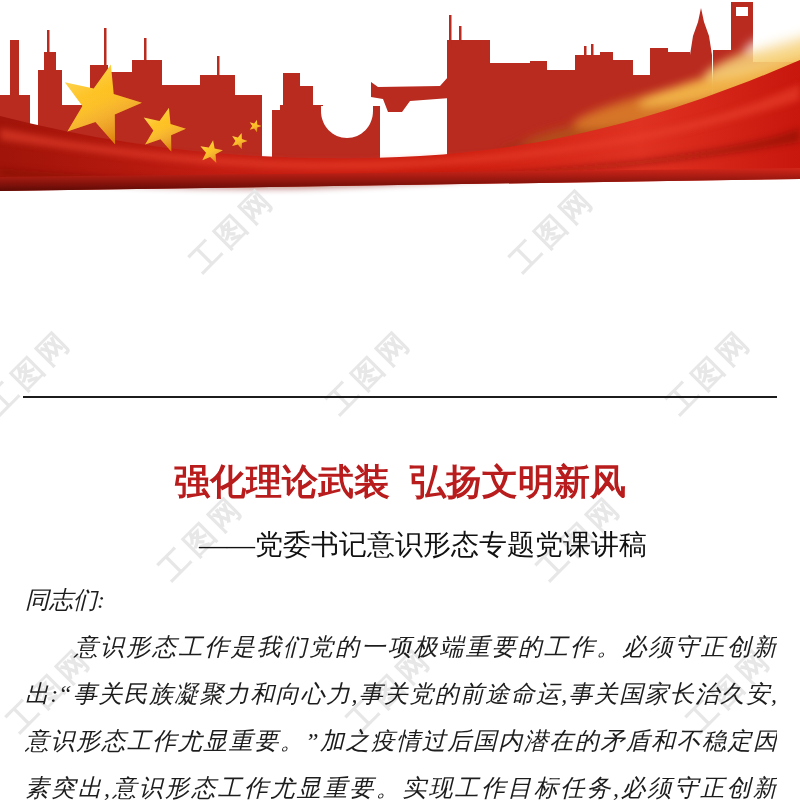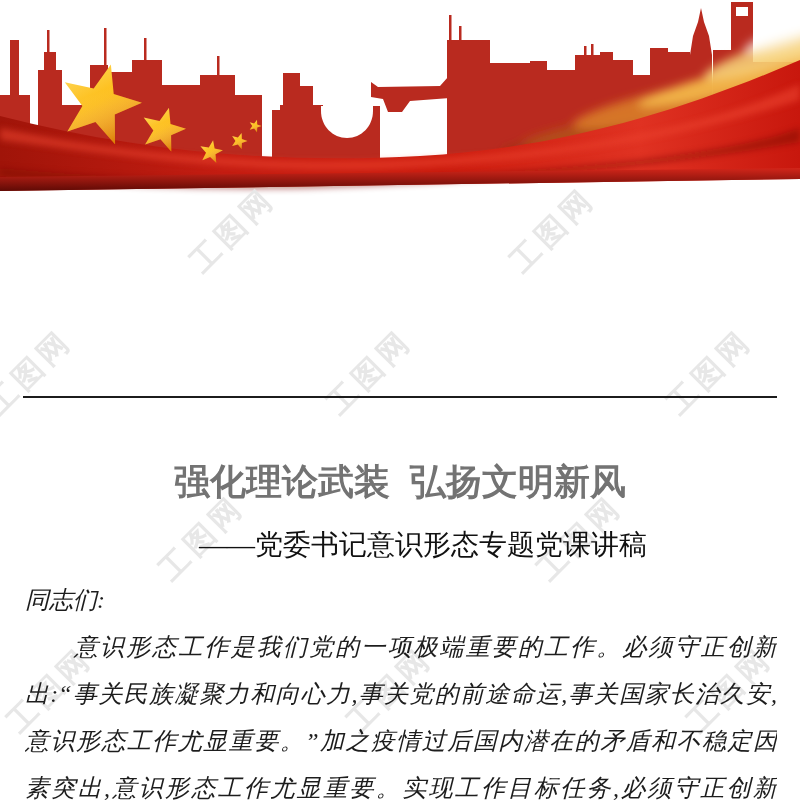--- a/index.html
+++ b/index.html
@@ -12,21 +12,21 @@
   
   .wm-layer{position:absolute;left:0;top:0;width:800px;height:800px;z-index:2;pointer-events:none;}
   .wm{position:absolute;width:150px;text-align:center;font-weight:bold;font-size:30px;
       letter-spacing:5px;transform:rotate(-45deg);white-space:nowrap;}
 
   
   .content{position:absolute;left:0;top:0;width:800px;height:800px;z-index:3;}
   .rule{position:absolute;left:23px;top:396px;width:754px;height:2px;background:#1c1c1c;}
   .doc-title{position:absolute;left:0;top:461px;width:800px;text-align:center;
              font-family:"Liberation Sans","DejaVu Sans",sans-serif;font-weight:700;
-             font-size:36px;line-height:42px;color:#737373;word-spacing:10px;white-space:nowrap;}
+             font-size:36px;line-height:42px;color:#b91c1c;word-spacing:10px;white-space:nowrap;}
   .doc-subtitle{position:absolute;left:0;top:528px;width:800px;text-align:center;
                 font-size:28px;line-height:34px;color:#111;transform:translateX(23px);white-space:nowrap;}
   .bodytext{position:absolute;left:25px;top:577px;width:752px;color:#1d1d1d;
             font-size:24px;line-height:47px;}
   .line{height:47px;white-space:nowrap;font-style:italic;}
   .jline{text-align:justify;text-align-last:justify;white-space:normal;overflow:hidden;}
   .indent{padding-left:49px;}
 </style>
 </head>
 <body>

